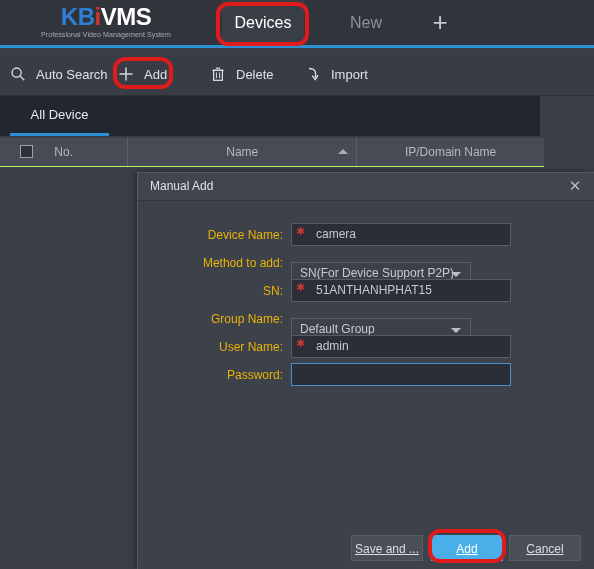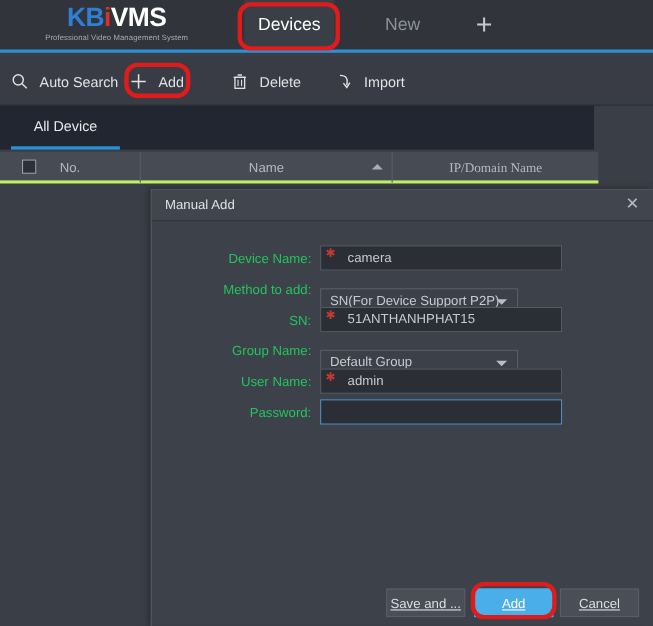--- a/index.html
+++ b/index.html
@@ -122,38 +122,38 @@
     box-sizing: border-box;
     cursor: default;
   }
 
   
   #table-header {
     position: absolute;
     left: 0; top: 138px;
     width: 544px; height: 29px;
     background: #474b54;
-    border-bottom: 3px solid #bef264;
+    border-bottom: 1px solid #bef264;
     box-sizing: border-box;
     display: flex;
   }
   .th {
     position: relative;
     height: 28px;
     line-height: 28px;
     font-size: 12px;
     color: #b4b8c0;
     text-align: center;
     border-right: 1px solid #5a5e68;
     box-sizing: border-box;
     cursor: default;
   }
   #th-no { width: 140px; }
   #th-name { width: 250px; }
-  #th-ip { width: 204px; border-right: none; font-family: Liberation Serif, serif; }
+  #th-ip { width: 204px; border-right: none; }
   #th-checkbox {
     position: absolute;
     left: 20px; top: 7px;
     width: 13px; height: 13px;
     border: 1px solid #9aa0aa;
     background: #2c3038;
     box-sizing: border-box;
     cursor: pointer;
   }
   #th-sort-arrow {
@@ -223,21 +223,21 @@
   }
   .form-row:first-child { margin-top: 22px; }
   .f-label {
     position: absolute;
     left: 0; top: 0;
     width: 145px;
     height: 24px;
     line-height: 24px;
     text-align: right;
     font-size: 12px;
-    color: #22c55e;
+    color: #eab308;
     cursor: default;
   }
   .f-input-wrap {
     position: absolute;
     left: 153px; top: 0;
     width: 220px;
     height: 23px;
     background: #2b2e35;
     border: 1px solid #555a64;
     box-sizing: border-box;

